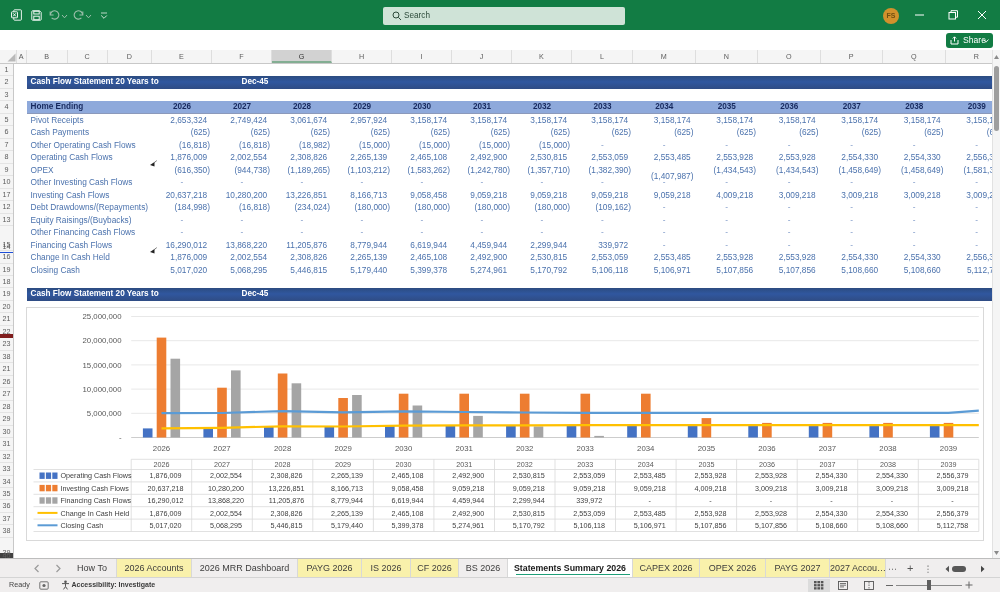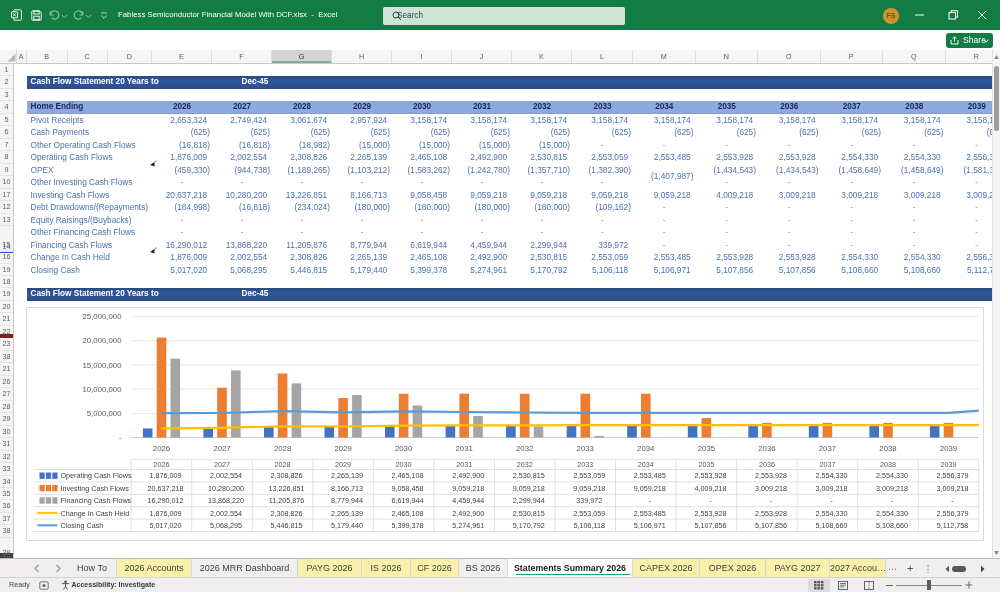--- a/index.html
+++ b/index.html
@@ -38,27 +38,26 @@
 <path d="M9.8 1.6 v3.4 h-3.4" stroke="#9cbfab" stroke-width="1.1"></path>
       <path d="M9.6 4.8 a4.2 4.2 0 1 0 -1.2 3.1" stroke="#9cbfab" stroke-width="1.1"></path>
     </svg>
 <svg class="a" style="left:85px;top:14px" width="7" height="5" viewBox="0 0 7 5">
       <path d="M1 1 L3.5 3.8 L6 1" stroke="#9cbfab" stroke-width="1" fill="none"></path>
     </svg>
 <svg class="a" style="left:100px;top:12px" width="8" height="8" viewBox="0 0 8 8" fill="none">
 <path d="M1 1 h6" stroke="#cfe2d6" stroke-width="0.9"></path>
       <path d="M1.2 3.5 l2.8 2.8 l2.8 -2.8" stroke="#cfe2d6" stroke-width="1"></path>
     </svg>
-<div class="a" style="left:118px;top:0;height:30px;line-height:30px;font-size:7.8px;color:#fff">Fabless Semiconductor Financial Model With DCF.xlsx&nbsp; - &nbsp;Excel</div>
 <div class="a" style="left:383px;top:7px;width:242px;height:18px;background:#cfe3d7;border-radius:2px;color:#2c4a3a;font-size:8.2px;line-height:18px">
 <svg style="position:absolute;left:9px;top:4px" width="10" height="10" viewBox="0 0 10 10" fill="none">
         <circle cx="4" cy="4" r="3" stroke="#2c4a3a" stroke-width="1"></circle>
         <path d="M6.3 6.3 L9 9" stroke="#2c4a3a" stroke-width="1"></path>
       </svg>
-<span style="margin-left:14px">Search</span></div>
+<span style="margin-left:21px">Search</span></div>
 <div class="a" style="left:883px;top:8px;width:16px;height:16px;border-radius:50%;background:#d1912c;color:#714f10;font-size:7px;font-weight:bold;text-align:center;line-height:16px">FS</div>
 <svg class="a" style="left:915px;top:11px" width="10" height="8" viewBox="0 0 10 8">
       <path d="M0 4 h9" stroke="#fff" stroke-width="1"></path>
     </svg>
 <svg class="a" style="left:948px;top:10px" width="11" height="10" viewBox="0 0 11 10" fill="none">
       <rect x="1" y="2.5" width="6.5" height="6.5" stroke="#fff" stroke-width="1"></rect>
       <path d="M3 2.5 V0.7 h6.5 v6.5 h-2" stroke="#fff" stroke-width="1"></path>
     </svg>
 <svg class="a" style="left:977px;top:10px" width="10" height="10" viewBox="0 0 10 10">
       <path d="M1 1 L9 9 M9 1 L1 9" stroke="#fff" stroke-width="1"></path>
@@ -216,21 +215,21 @@
 <div class="cell" style="left:452px;top:87.29000000000002px;width:55.2px">2,492,900</div>
 <div class="cell" style="left:512px;top:87.29000000000002px;width:55.2px">2,530,815</div>
 <div class="cell" style="left:572px;top:87.29000000000002px;width:56.2px">2,553,059</div>
 <div class="cell" style="left:633px;top:87.29000000000002px;width:57.7px">2,553,485</div>
 <div class="cell" style="left:695.5px;top:87.29000000000002px;width:57.7px">2,553,928</div>
 <div class="cell" style="left:758px;top:87.29000000000002px;width:57.7px">2,553,928</div>
 <div class="cell" style="left:820.5px;top:87.29000000000002px;width:57.7px">2,554,330</div>
 <div class="cell" style="left:883px;top:87.29000000000002px;width:57.7px">2,554,330</div>
 <div class="cell" style="left:945.5px;top:87.29000000000002px;width:57.7px">2,556,379</div>
 <div class="lbl" style="left:30.5px;top:99.75999999999999px">OPEX</div>
-<div class="cell" style="left:152px;top:99.75999999999999px;width:58.0px">(459,330)</div>
+<div class="cell" style="left:152px;top:99.75999999999999px;width:58.0px">(616,350)</div>
 <div class="cell" style="left:212px;top:99.75999999999999px;width:58.0px">(944,738)</div>
 <div class="cell" style="left:272px;top:99.75999999999999px;width:58.0px">(1,189,265)</div>
 <div class="cell" style="left:332px;top:99.75999999999999px;width:58.0px">(1,103,212)</div>
 <div class="cell" style="left:392px;top:99.75999999999999px;width:58.0px">(1,583,262)</div>
 <div class="cell" style="left:452px;top:99.75999999999999px;width:58.0px">(1,242,780)</div>
 <div class="cell" style="left:512px;top:99.75999999999999px;width:58.0px">(1,357,710)</div>
 <div class="cell" style="left:572px;top:99.75999999999999px;width:59.0px">(1,382,390)</div>
 <div class="cell" style="left:633px;top:106px;width:60.5px">(1,407,987)</div>
 <div class="cell" style="left:695.5px;top:99.75999999999999px;width:60.5px">(1,434,543)</div>
 <div class="cell" style="left:758px;top:99.75999999999999px;width:60.5px">(1,434,543)</div>

